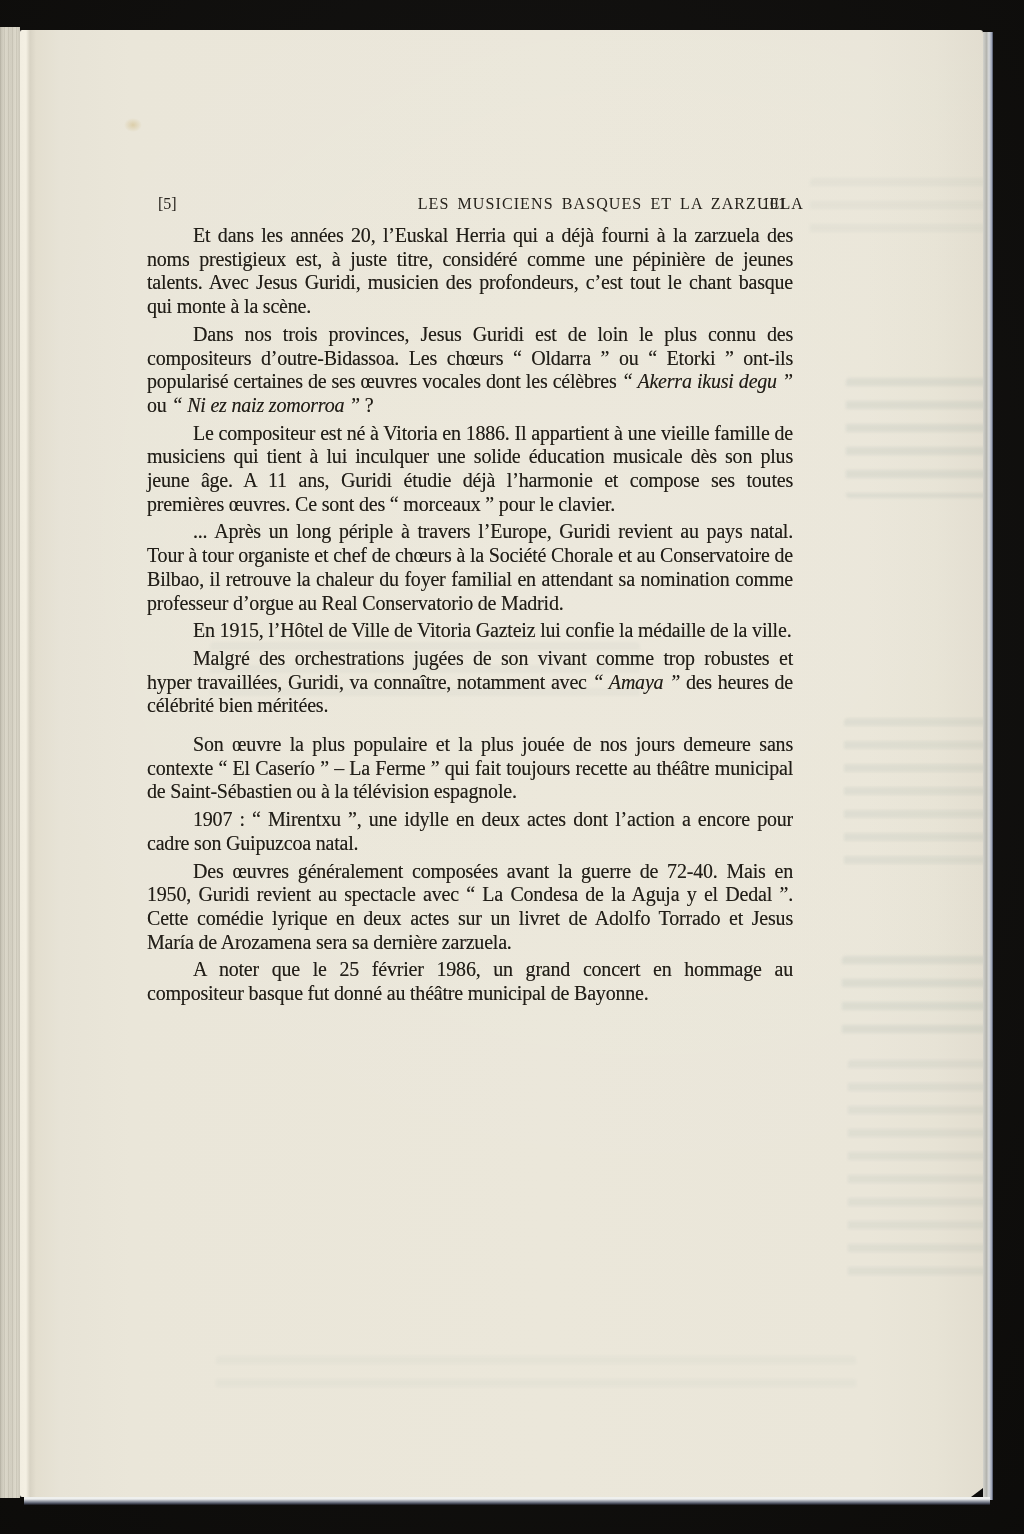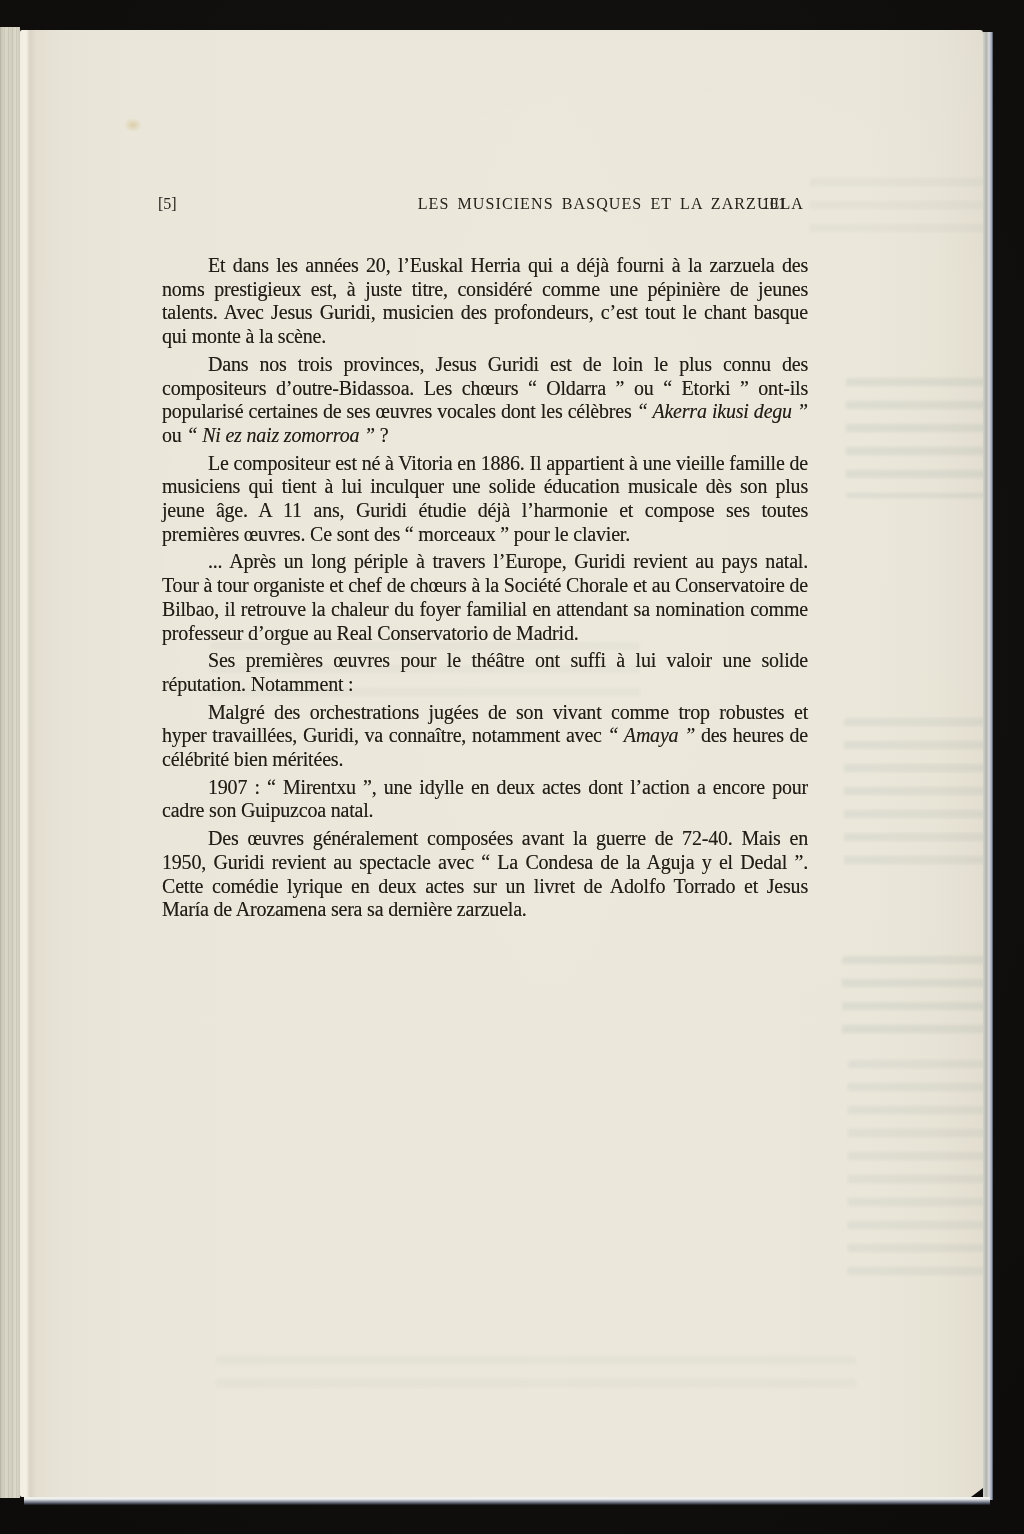--- a/index.html
+++ b/index.html
@@ -65,25 +65,24 @@
   }
   .pagehead .folio-left{position:absolute;left:0;top:0;}
   .pagehead .rtitle{
     position:absolute;left:0;top:0;width:100%;text-align:right;
     letter-spacing:1.1px;word-spacing:3px;
   }
   .pagehead .folio-right{position:absolute;right:18px;top:0;}
 
   
   .bodytext{
-    position:absolute;left:162px;top:224px;width:646px;
+    position:absolute;left:147px;top:224px;width:646px;
     color:#211e18;font-size:20px;line-height:23.7px;
     letter-spacing:-0.01em;
     text-shadow:0 0 .5px rgba(45,38,28,.55);
-    margin-top:30px;
   }
   .bodytext p{
     margin:4px 0 0;text-indent:46px;text-align:justify;text-justify:inter-word;
   }
   .bodytext p:first-child{margin-top:0;}
   .bodytext p.sp-large{margin-top:15px;}
   .it{font-style:italic;}
 </style>
 </head>
 <body>
@@ -109,18 +108,20 @@
     <span class="folio-left">[5]</span>
     <span class="rtitle">LES MUSICIENS BASQUES ET LA ZARZUELA</span>
     <span class="folio-right">101</span>
   </header>
 
   <main class="bodytext">
       <p><span>Et dans les années 20, l’Euskal Herria qui a déjà fourni à la zarzuela des noms prestigieux est, à juste titre, considéré comme une pépinière de jeunes talents. Avec Jesus Guridi, musicien des profondeurs, c’est tout le chant basque qui monte à la scène.</span></p>
       <p><span>Dans nos trois provinces, Jesus Guridi est de loin le plus connu des compositeurs d’outre-Bidassoa. Les chœurs “ Oldarra ” ou “ Etorki ” ont-ils popularisé certaines de ses œuvres vocales dont les célèbres </span><span class="it">“ Akerra ikusi degu ”</span><span> ou </span><span class="it">“ Ni ez naiz zomorroa ”</span><span> ?</span></p>
       <p><span>Le compositeur est né à Vitoria en 1886. Il appartient à une vieille famille de musiciens qui tient à lui inculquer une solide éducation musi­cale dès son plus jeune âge. A 11 ans, Guridi étudie déjà l’harmonie et compose ses toutes premières œuvres. Ce sont des “ morceaux ” pour le clavier.</span></p>
       <p><span>... Après un long périple à travers l’Europe, Guridi revient au pays natal. Tour à tour organiste et chef de chœurs à la Société Chorale et au Conservatoire de Bilbao, il retrouve la chaleur du foyer familial en atten­dant sa nomination comme professeur d’orgue au Real Conservatorio de Madrid.</span></p>
-      <p><span>Ses premières œuvres pour le théâtre ont suffi à lui valoir une solide réputation. Notamment :</span></p>
+      <p><span>En 1915, l’Hôtel de Ville de Vitoria Gazteiz lui confie la médaille de la ville.</span></p>
       <p><span>Malgré des orchestrations jugées de son vivant comme trop robustes et hyper travaillées, Guridi, va connaître, notamment avec </span><span class="it">“ Amaya ”</span><span> des heures de célébrité bien méritées.</span></p>
+      <p class="sp-large"><span>Son œuvre la plus populaire et la plus jouée de nos jours demeure sans contexte “ El Caserío ” – La Ferme ” qui fait toujours recette au théâtre municipal de Saint-Sébastien ou à la télévision espagnole.</span></p>
       <p><span>1907 : “ Mirentxu ”, une idylle en deux actes dont l’action a encore pour cadre son Guipuzcoa natal.</span></p>
       <p><span>Des œuvres généralement composées avant la guerre de 72-40. Mais en 1950, Guridi revient au spectacle avec “ La Condesa de la Aguja y el Dedal ”. Cette comédie lyrique en deux actes sur un livret de Adolfo Torrado et Jesus María de Arozamena sera sa dernière zarzuela.</span></p>
+      <p><span>A noter que le 25 février 1986, un grand concert en hommage au compositeur basque fut donné au théâtre municipal de Bayonne.</span></p>
     </main>
 </div>
 
 </body></html>

